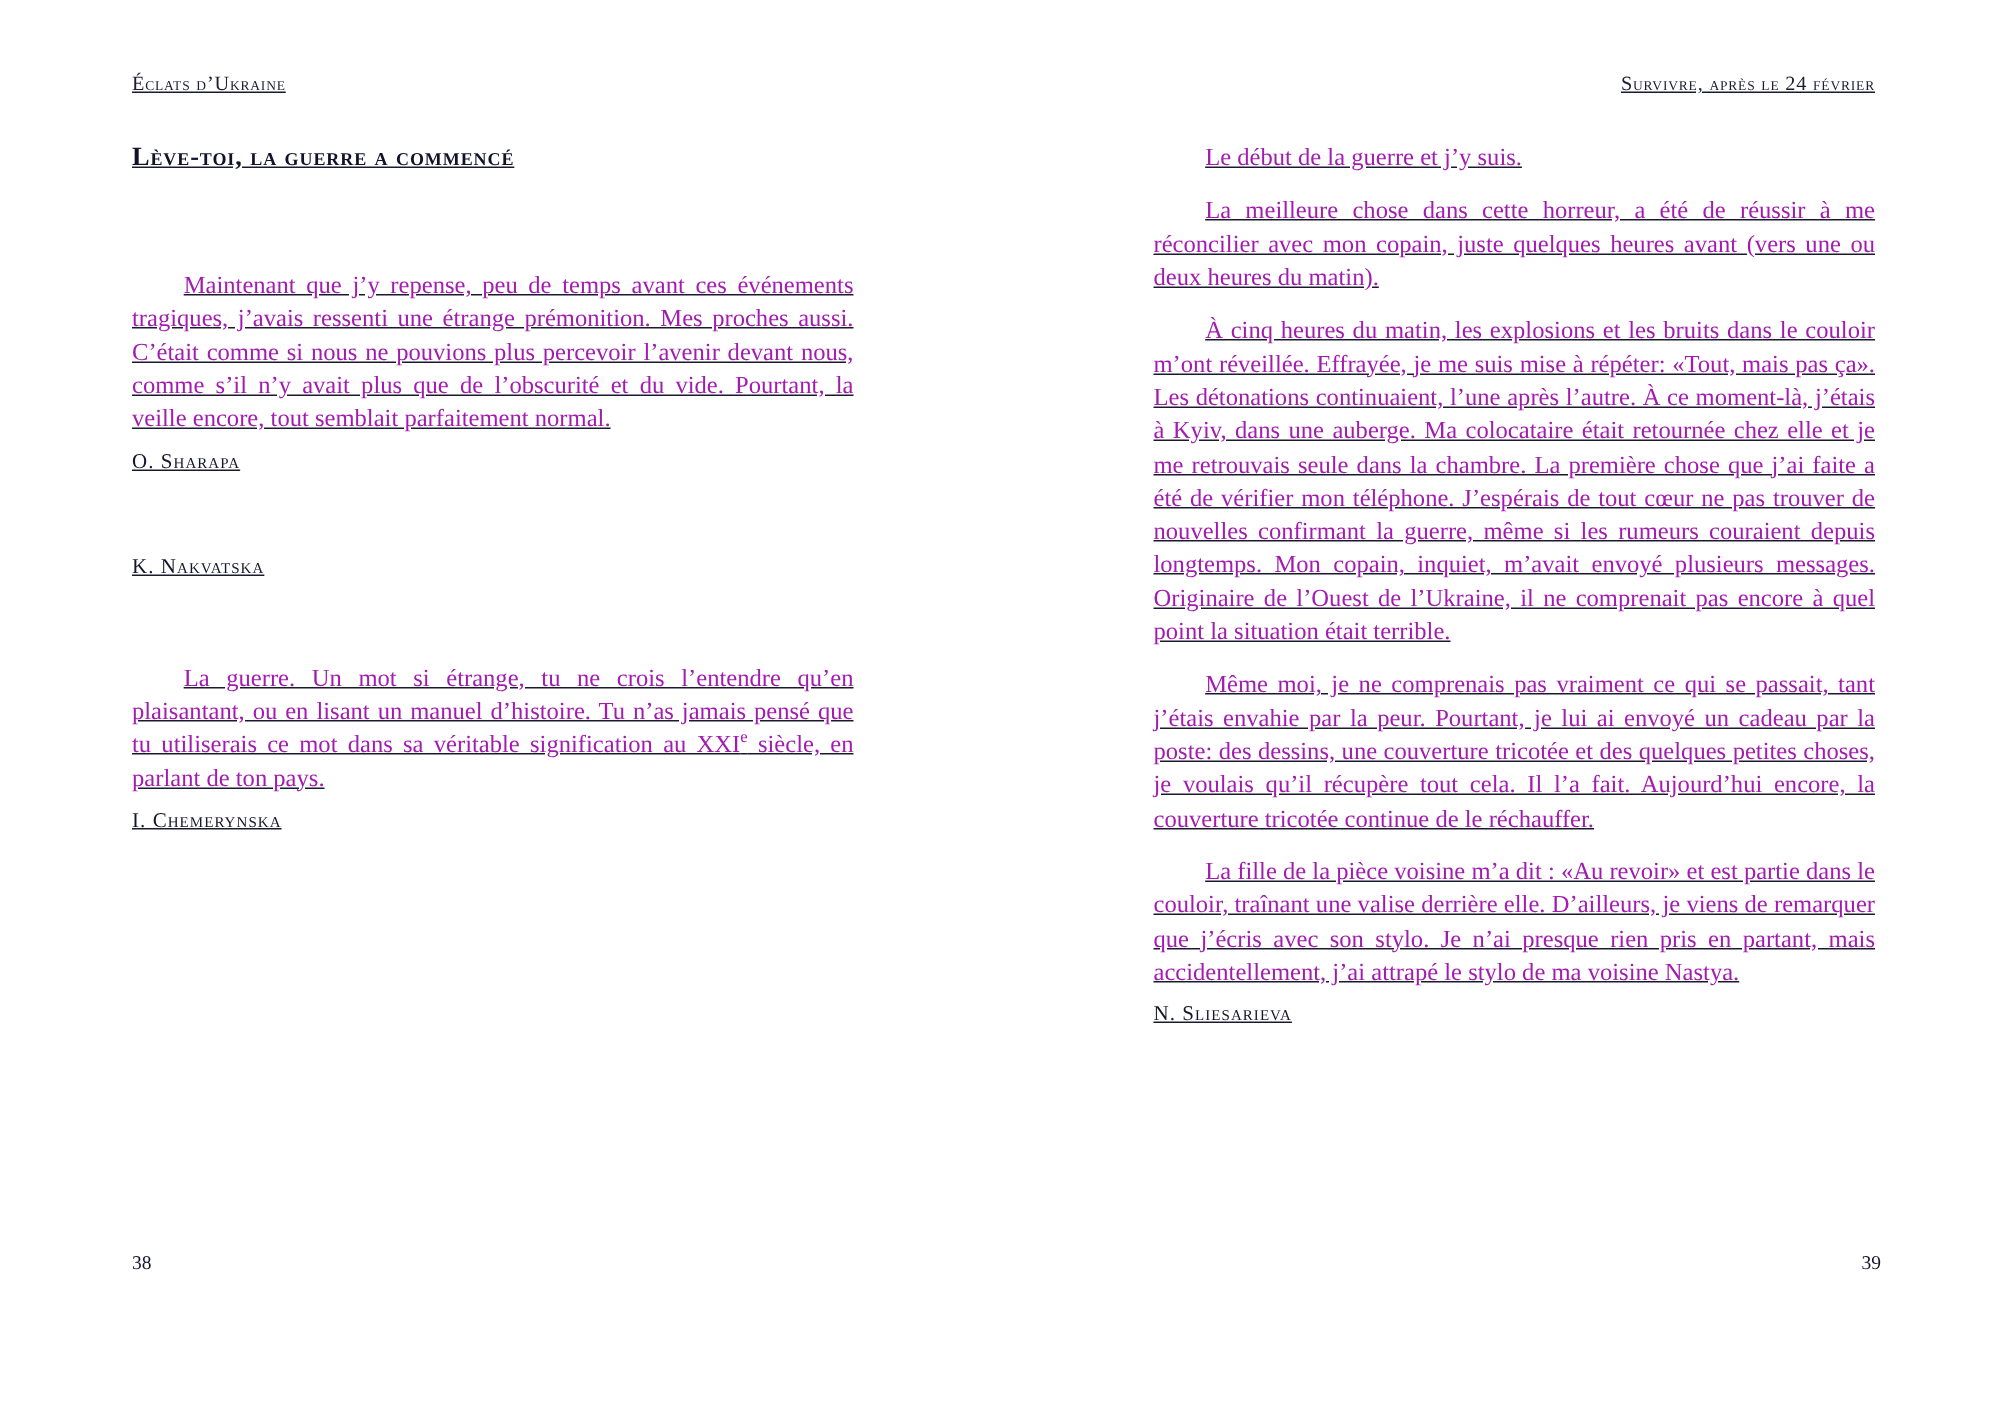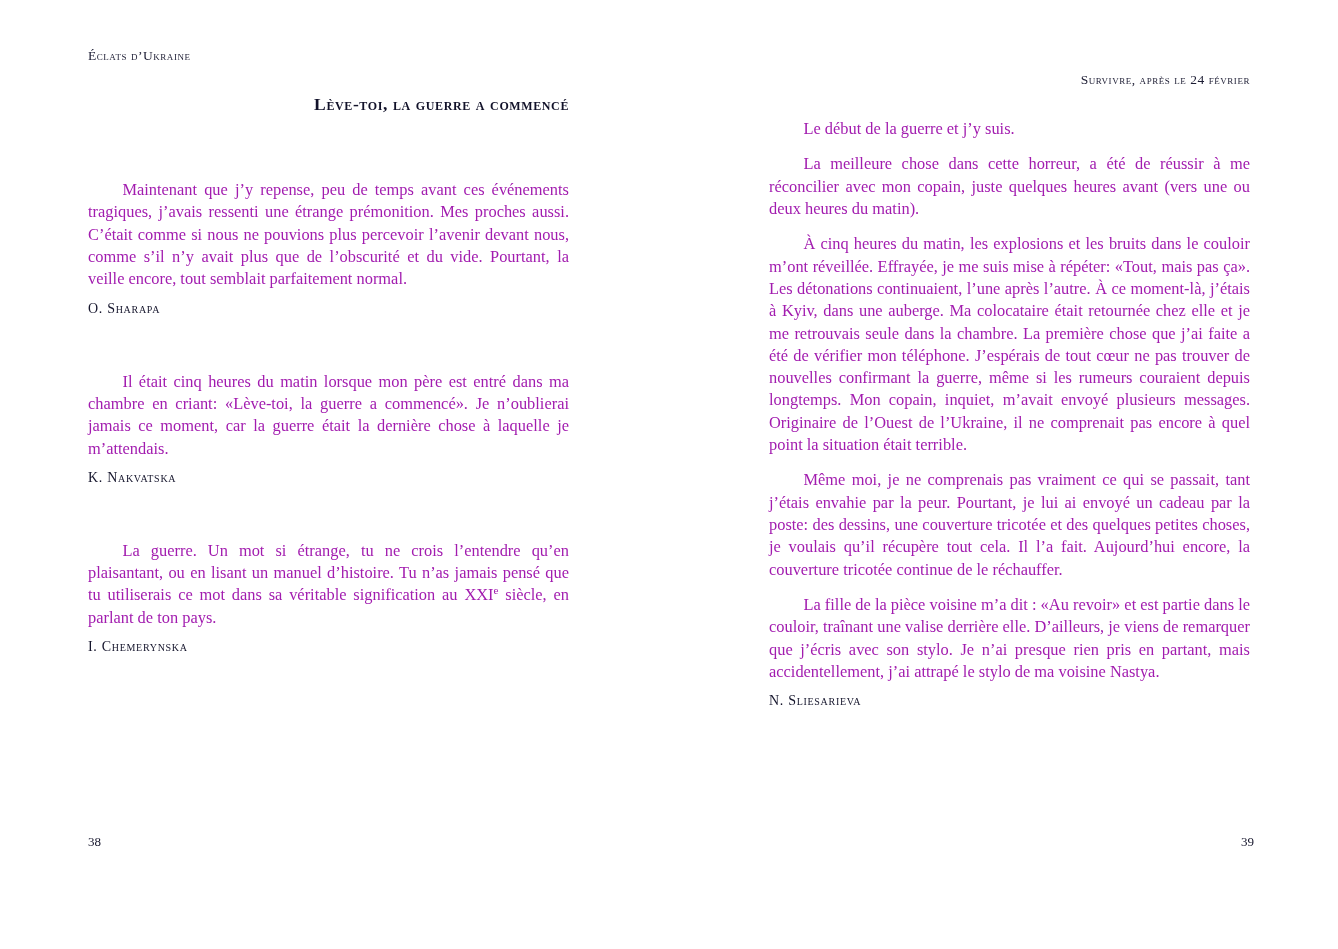--- a/index.html
+++ b/index.html
@@ -18,45 +18,46 @@
   .spread {
     position: absolute;
     inset: 0;
     display: flex;
   }
   .page {
     position: relative;
     width: 669px;
     height: 900px;
     box-sizing: border-box;
+    text-decoration: underline;
   }
   .page-left {
     padding: 48px 100px 0 88px;
   }
   .page-right {
-    padding: 72px 88px 0 100px;
+    padding: 48px 88px 0 100px;
   }
   .running-head {
     font-size: 13.5px;
     font-variant: small-caps;
     letter-spacing: 0.04em;
     color: #1c1c33;
     margin: 0;
     padding: 0;
     white-space: nowrap;
   }
   .running-head-left { text-align: left; }
   .running-head-right { text-align: right; }
 
   .chapter-title {
     font-size: 17.5px;
     font-weight: bold;
     font-variant: small-caps;
     letter-spacing: 0.035em;
-    text-align: right;
+    text-align: left;
     margin: 30px 0 0 0;
     color: #12122a;
   }
 
   .body-block {
     margin-top: 64px;
   }
   .body-block.first-on-right {
     margin-top: 30px;
   }
@@ -113,21 +114,20 @@
     <h1 class="chapter-title">Lève-toi, la guerre a commencé</h1>
 
     <div class="body-block">
 
       <div class="testimony gap-lg">
         <p class="para">Maintenant que j’y repense, peu de temps avant ces événements tragiques, j’avais ressenti une étrange prémonition. Mes proches aussi. C’était comme si nous ne pouvions plus percevoir l’avenir devant nous, comme s’il n’y avait plus que de l’obscurité et du vide. Pourtant, la veille encore, tout semblait parfaitement normal.</p>
         <p class="attribution">O. Sharapa</p>
       </div>
 
       <div class="testimony gap-lg">
-        <p class="para">Il était cinq heures du matin lorsque mon père est entré dans ma chambre en criant: «Lève-toi, la guerre a commencé». Je n’oublierai jamais ce moment, car la guerre était la dernière chose à laquelle je m’attendais.</p>
         <p class="attribution">K. Nakvatska</p>
       </div>
 
       <div class="testimony">
         <p class="para">La guerre. Un mot si étrange, tu ne crois l’entendre qu’en plaisantant, ou en lisant un manuel d’histoire. Tu n’as jamais pensé que tu utiliserais ce mot dans sa véritable signification au XXI<sup class="ord">e</sup> siècle, en parlant de ton pays.</p>
         <p class="attribution">I. Chemerynska</p>
       </div>
 
     </div>
 

